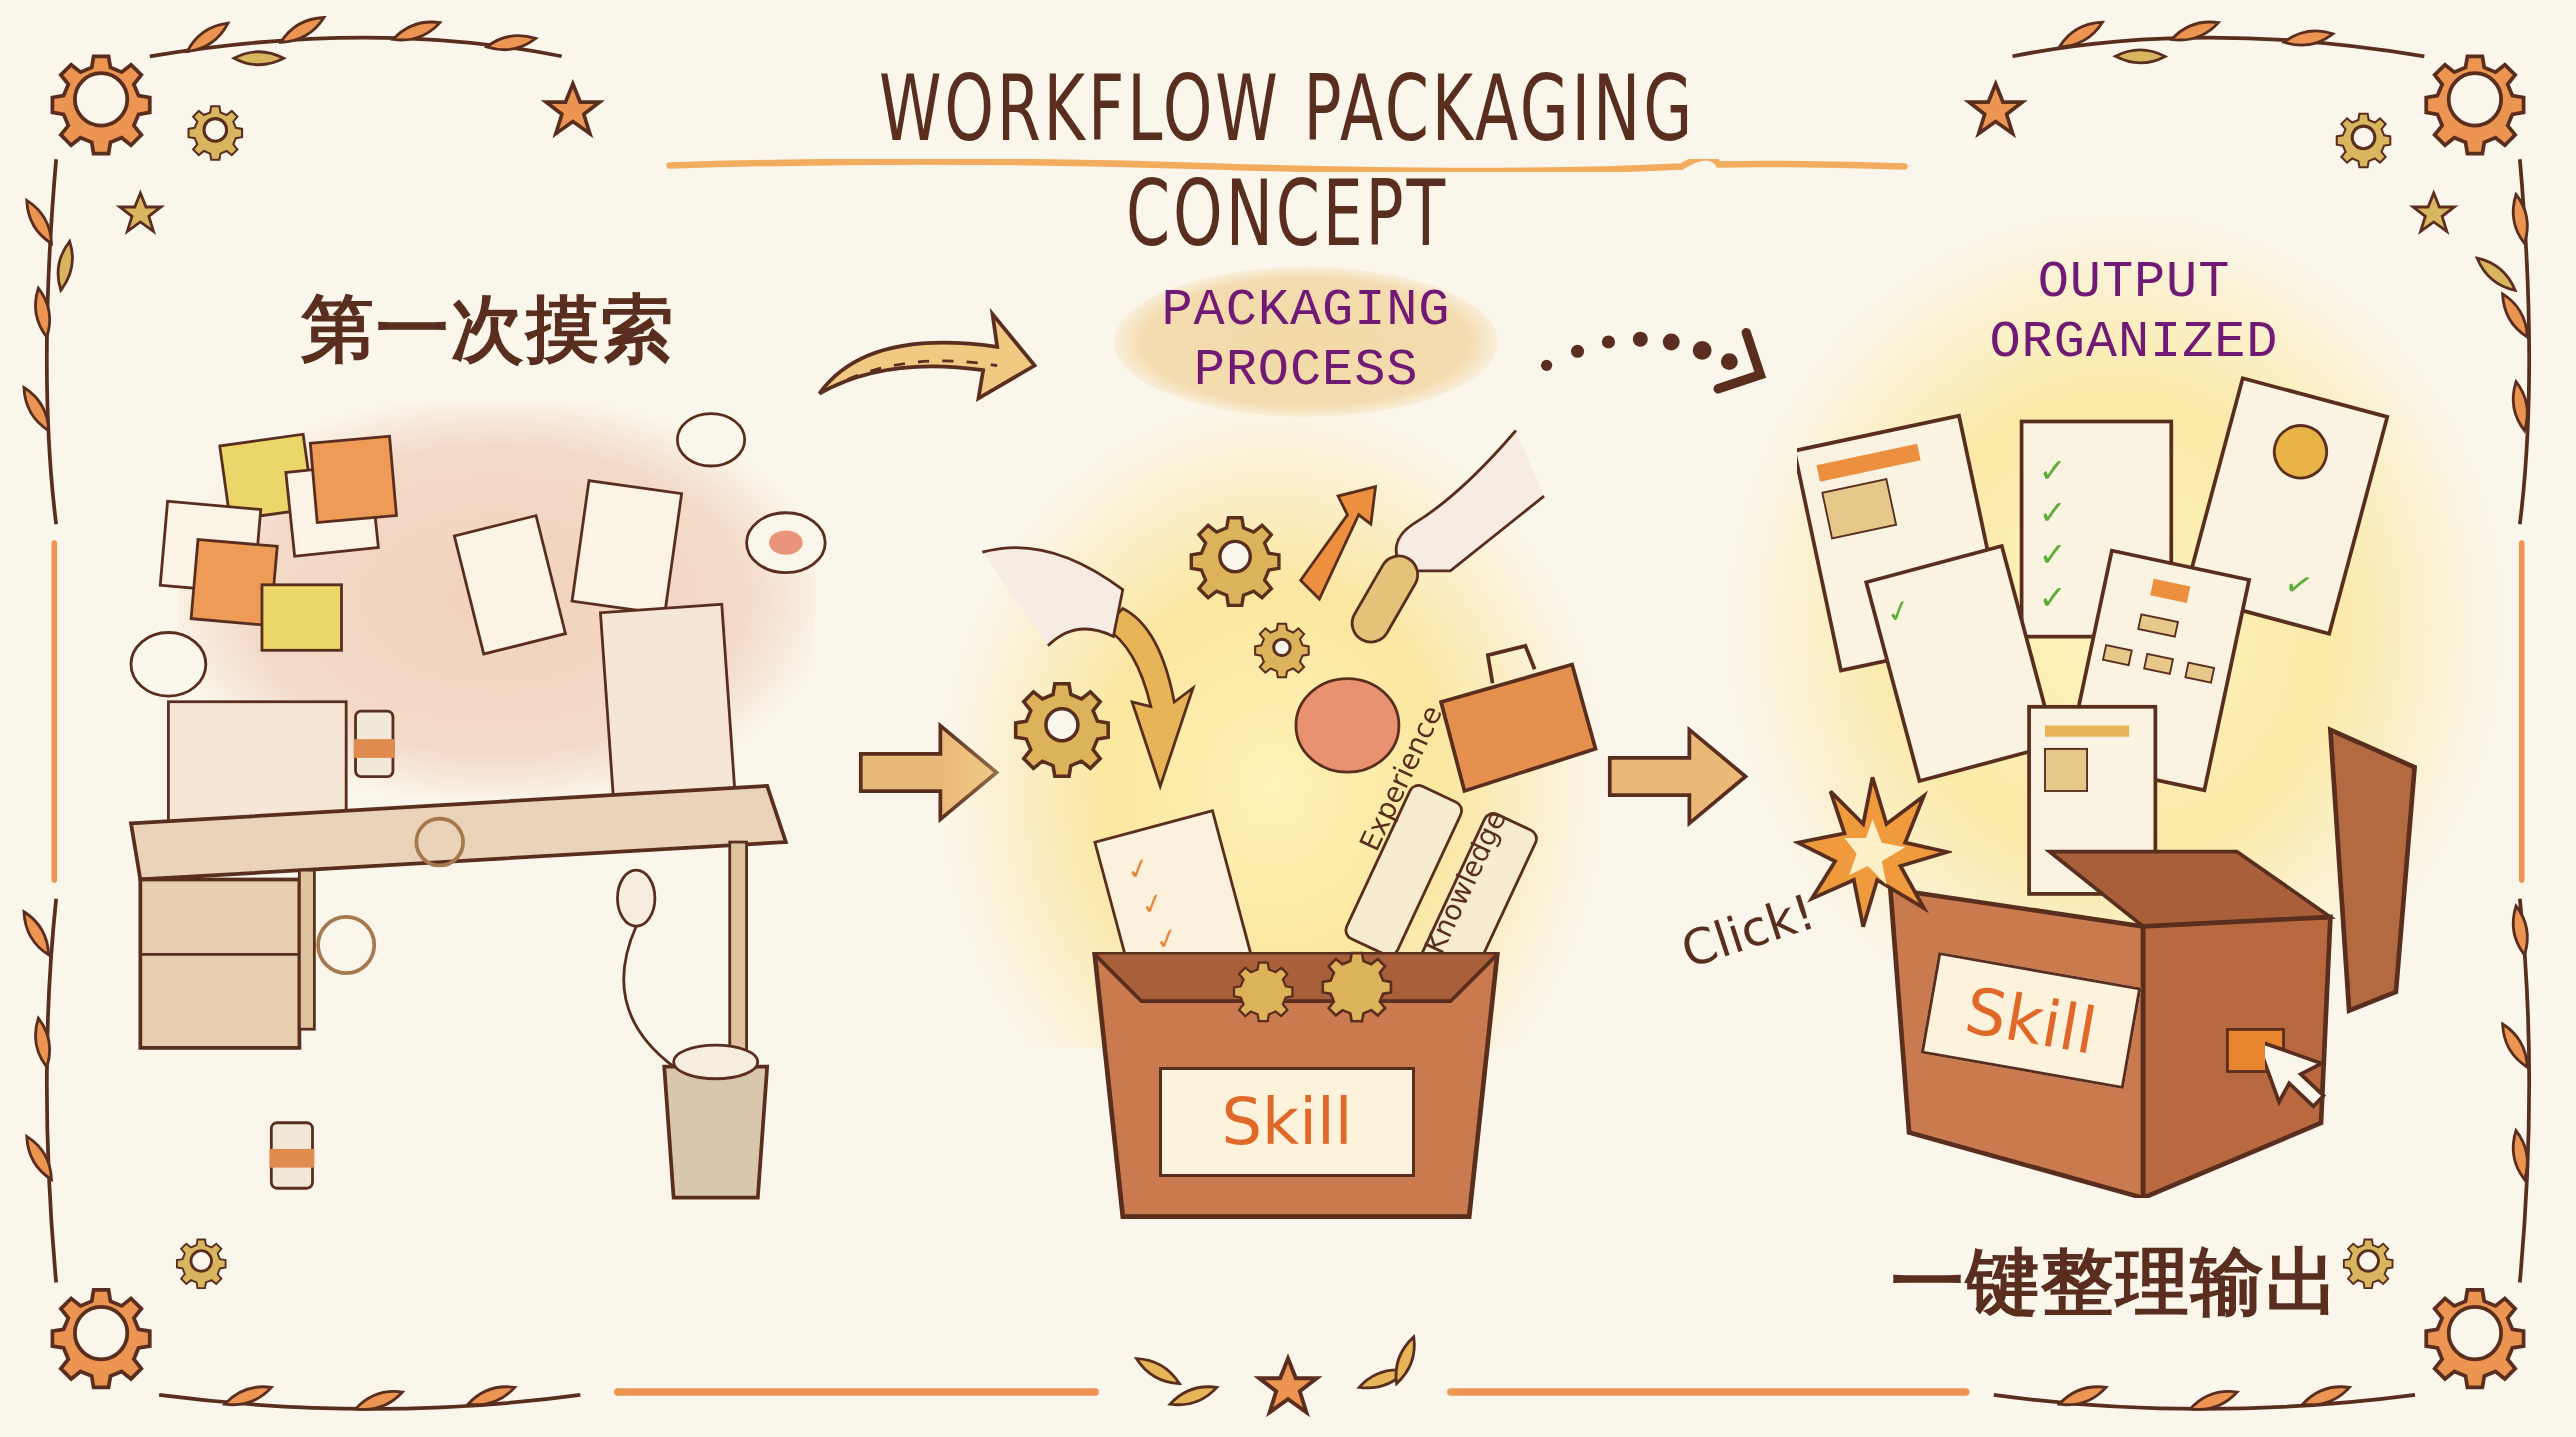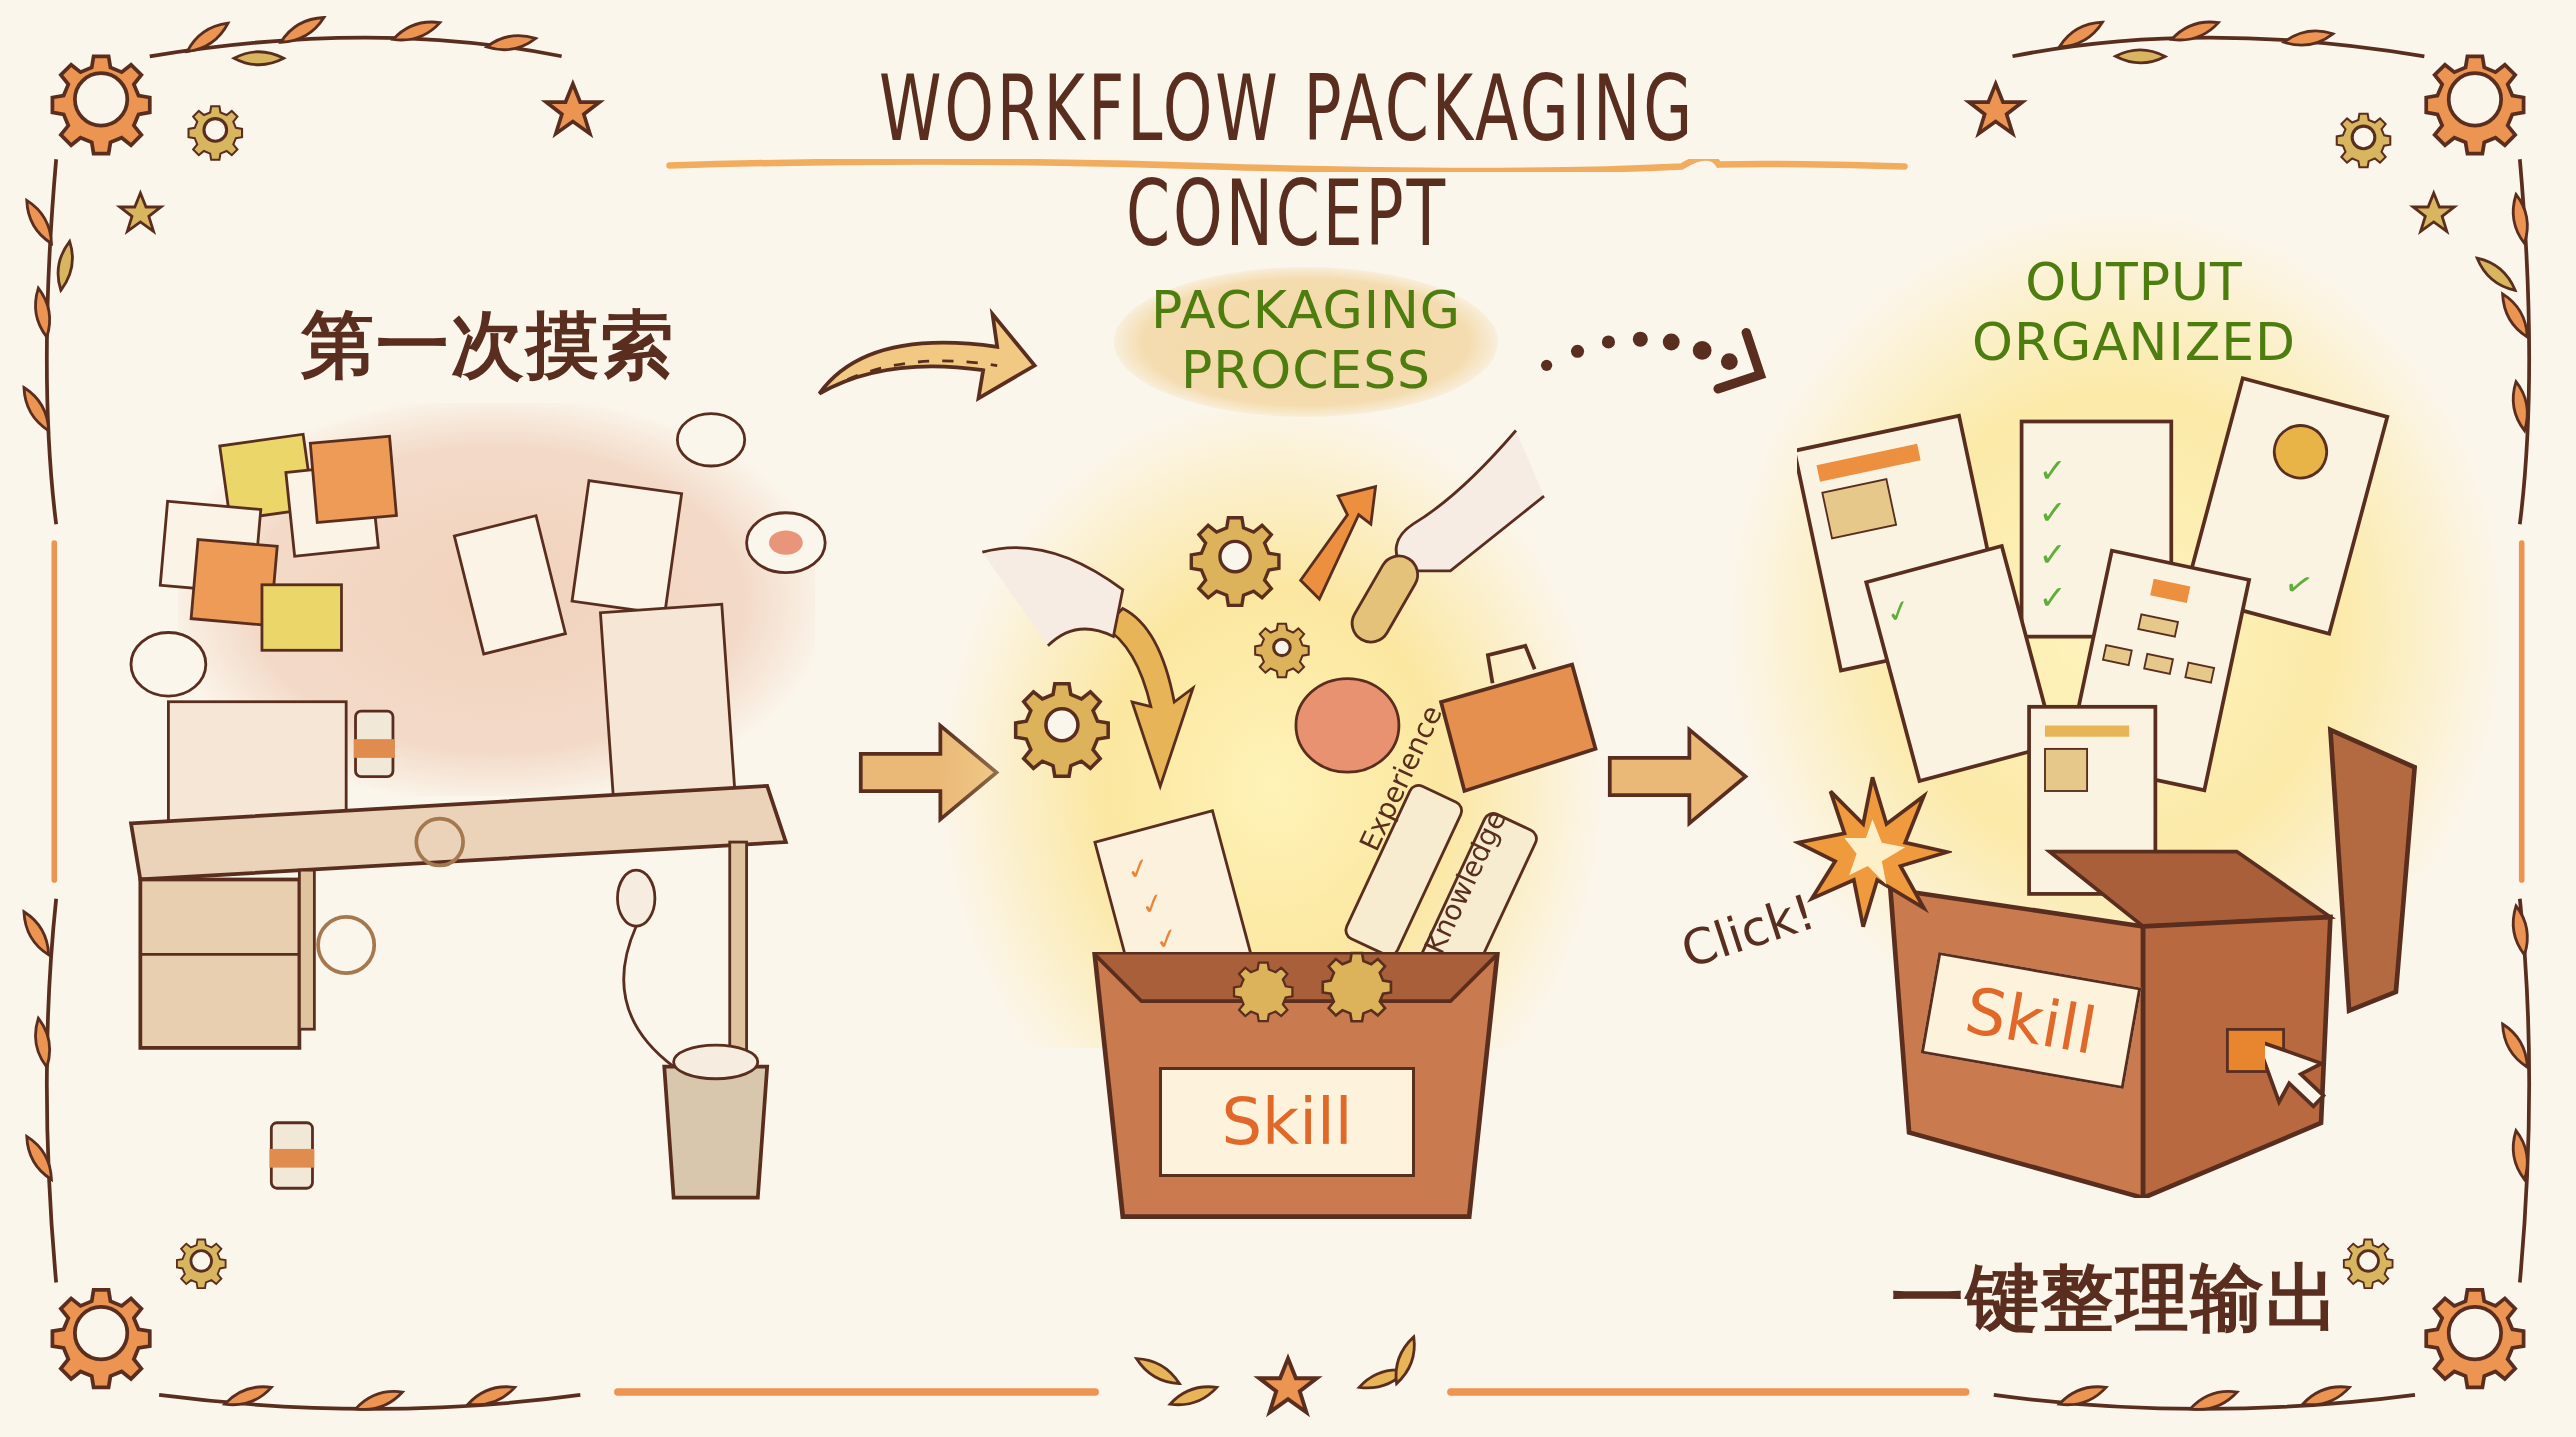--- a/index.html
+++ b/index.html
@@ -14,25 +14,26 @@
   .title {
     left: 674px; top: 56px; width: 1226px; text-align: center;
     font-family: "DejaVu Sans Condensed", "DejaVu Sans", sans-serif;
     font-size: 90px; letter-spacing: 3.7px; color: #5a2e1e; font-weight: 400;
     transform: scaleX(0.78); transform-origin: center;
   }
   .title-underline {
     left: 655px; top: 159px; width: 1264px; height: 13px;
   }
   .cn-label {
-    font-size: 73px; color: #5a2e1e; font-weight: 700; letter-spacing: 1.9px; margin-top: 16px;
+    font-size: 73px; color: #5a2e1e; font-weight: 700; letter-spacing: 1.9px;
   }
   .stage-label {
-    font-size: 52px; color: #4d7c0f; text-align: center; line-height: 1.15;
+    font-size: 52px; color: #701a75; text-align: center; line-height: 1.15;
     letter-spacing: 0.9px;
+    font-family: Liberation Mono, monospace;
   }
   .pill {
     left: 1114px; top: 267px; width: 384px; height: 150px;
     background: radial-gradient(ellipse at center, #f3d9a6 0%, #f4dcb0 60%, rgba(244,220,176,0) 75%);
     border-radius: 50%;
   }
   .glow-mid {
     left: 936px; top: 393px; width: 674px; height: 655px;
     background: radial-gradient(ellipse at 50% 60%, #fff3b8 0%, #fbe7a0 35%, rgba(251,231,160,0) 70%);
   }

